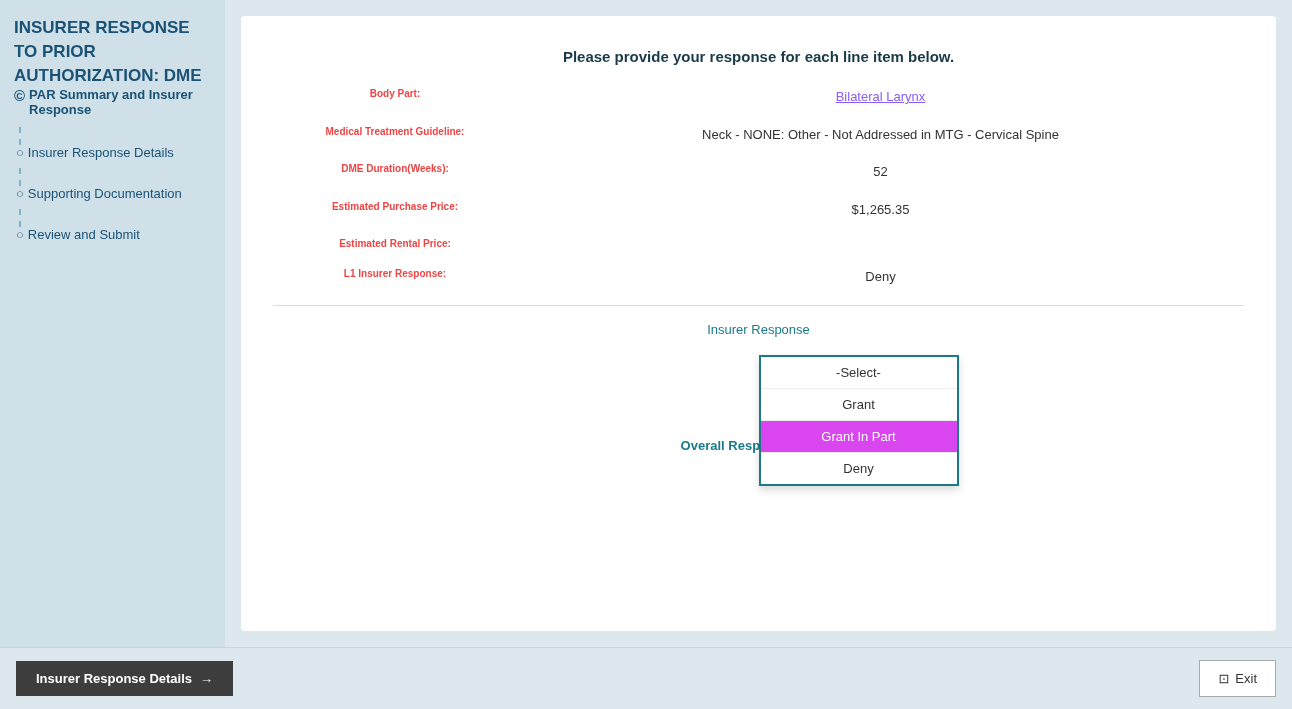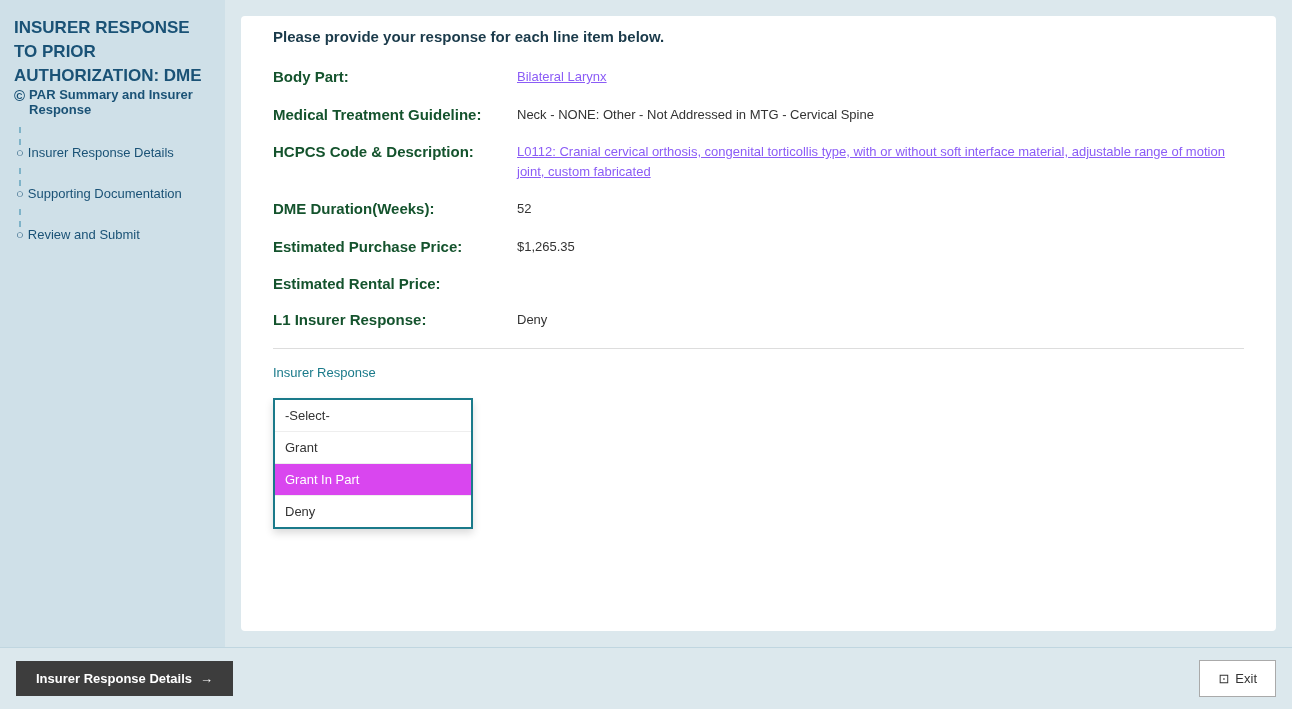--- a/index.html
+++ b/index.html
@@ -82,44 +82,45 @@
       background: #dce8ed;
       padding: 16px;
       display: flex;
       flex-direction: column;
       overflow-y: auto;
     }
 
     .card {
       background: #fff;
       border-radius: 4px;
-      padding: 12px 32px;
+      padding: 32px 32px;
       flex: 1;
       position: relative;
+      text-align: center;
     }
 
     .card-title {
       font-size: 15px;
       font-weight: bold;
       color: #1a3a4a;
       margin-bottom: 22px;
     }
 
     .field-row {
       display: flex;
       margin-bottom: 18px;
       align-items: flex-start;
     }
 
     .field-label {
       font-weight: bold;
-      color: #14532d;
+      color: #ef4444;
       width: 244px;
       flex-shrink: 0;
-      font-size: 15px;
+      font-size: 10px;
       padding-top: 1px;
     }
 
     .field-value {
       color: #333;
       font-size: 13px;
       flex: 1;
       line-height: 1.5;
     }
 
@@ -273,24 +274,20 @@
       <div class="field-row">
         <div class="field-label">Body Part:</div>
         <div class="field-value orange">Bilateral Larynx</div>
       </div>
 
       <div class="field-row">
         <div class="field-label">Medical Treatment Guideline:</div>
         <div class="field-value">Neck - NONE: Other - Not Addressed in MTG - Cervical Spine</div>
       </div>
 
-      <div class="field-row">
-        <div class="field-label">HCPCS Code &amp; Description:</div>
-        <div class="field-value orange">L0112: Cranial cervical orthosis, congenital torticollis type, with or without soft interface material, adjustable range of motion joint, custom fabricated</div>
-      </div>
 
       <div class="field-row">
         <div class="field-label">DME Duration(Weeks):</div>
         <div class="field-value">52</div>
       </div>
 
       <div class="field-row">
         <div class="field-label">Estimated Purchase Price:</div>
         <div class="field-value">$1,265.35</div>
       </div>

